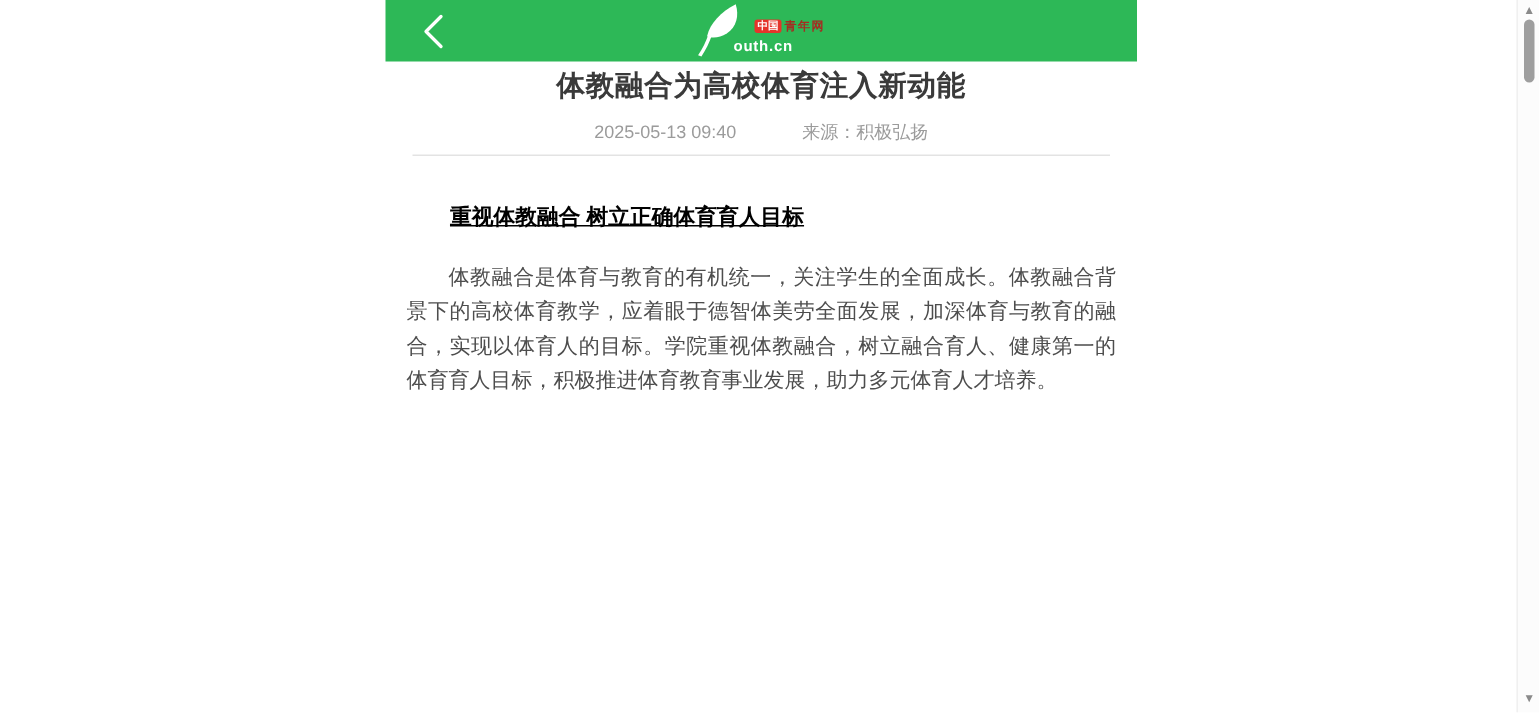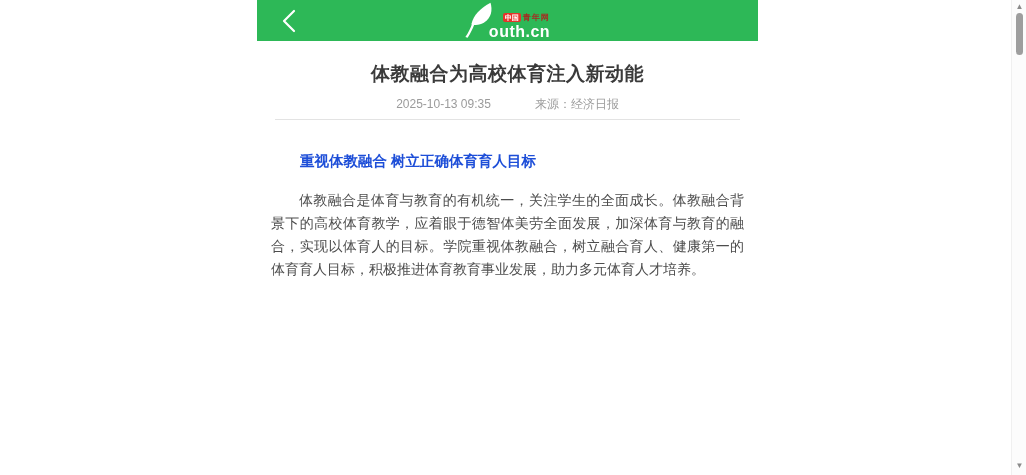--- a/index.html
+++ b/index.html
@@ -58,29 +58,29 @@
   }
   .badge-rest {
     color: #a62c21;
     font-size: 8px;
     font-weight: bold;
     margin-left: 2px;
     letter-spacing: 1px;
   }
   .domain {
     color: #ffffff;
-    font-size: 16px;
+    font-size: 10px;
     font-weight: bold;
     letter-spacing: 0.5px;
     line-height: 15px;
   }
 
   
   .article-title {
-    margin-top: 21px;
+    margin-top: 5px;
     text-align: center;
     font-size: 19px;
     font-weight: bold;
     color: #3a3a3a;
     letter-spacing: 0.5px;
     line-height: 24px;
   }
   .meta {
     margin-top: 11px;
     display: flex;
@@ -102,24 +102,25 @@
     text-align: justify;
   }
   .body-text p {
     line-height: 23px;
     text-indent: 2em;
     margin: 0 0 13px 0;
   }
   .body-text h3 {
     font-size: 14.5px;
     font-weight: bold;
-    color: #1d4ed8;
+    color: #000000;
     line-height: 16px;
     margin: 6px 0 20px 0;
     text-indent: 2em;
+    text-decoration: underline;
   }
 
   
   .scrollbar {
     position: absolute;
     right: 0; top: 0;
     width: 15px; height: 475px;
     background: #fcfcfc;
     border-left: 1px solid #f0f0f0;
   }
@@ -167,22 +168,22 @@
             <span class="badge-rest">青年网</span>
           </div>
           <div class="domain">outh.cn</div>
         </div>
       </div>
     </header>
 
     <h1 class="article-title">体教融合为高校体育注入新动能</h1>
 
     <div class="meta">
-      <span>2025-10-13 09:35</span>
-      <span>来源：经济日报</span>
+      <span>2025-05-13 09:40</span>
+      <span>来源：积极弘扬</span>
     </div>
 
     <hr class="divider">
 
     <div class="body-text">
       <h3>重视体教融合 树立正确体育育人目标</h3>
       <p>体教融合是体育与教育的有机统一，关注学生的全面成长。体教融合背景下的高校体育教学，应着眼于德智体美劳全面发展，加深体育与教育的融合，实现以体育人的目标。学院重视体教融合，树立融合育人、健康第一的体育育人目标，积极推进体育教育事业发展，助力多元体育人才培养。</p>
     </div>
   </div>
 

